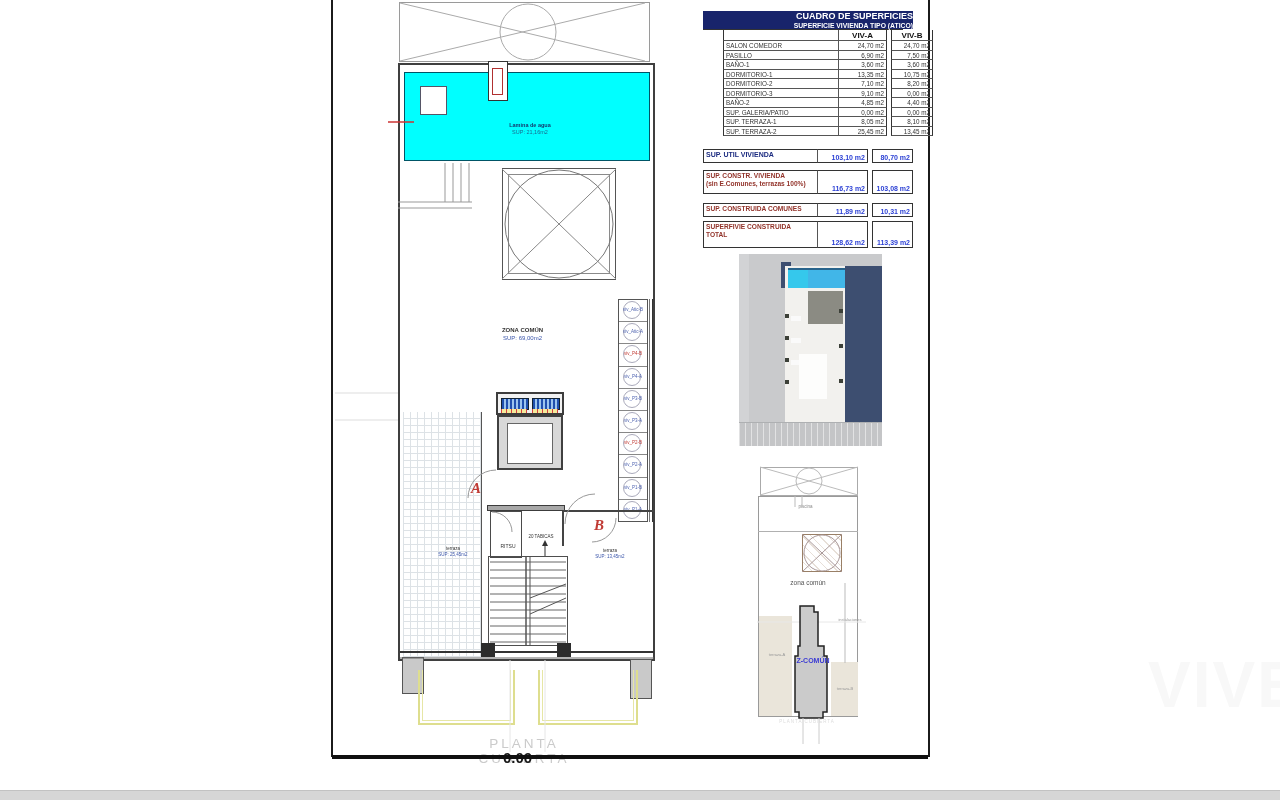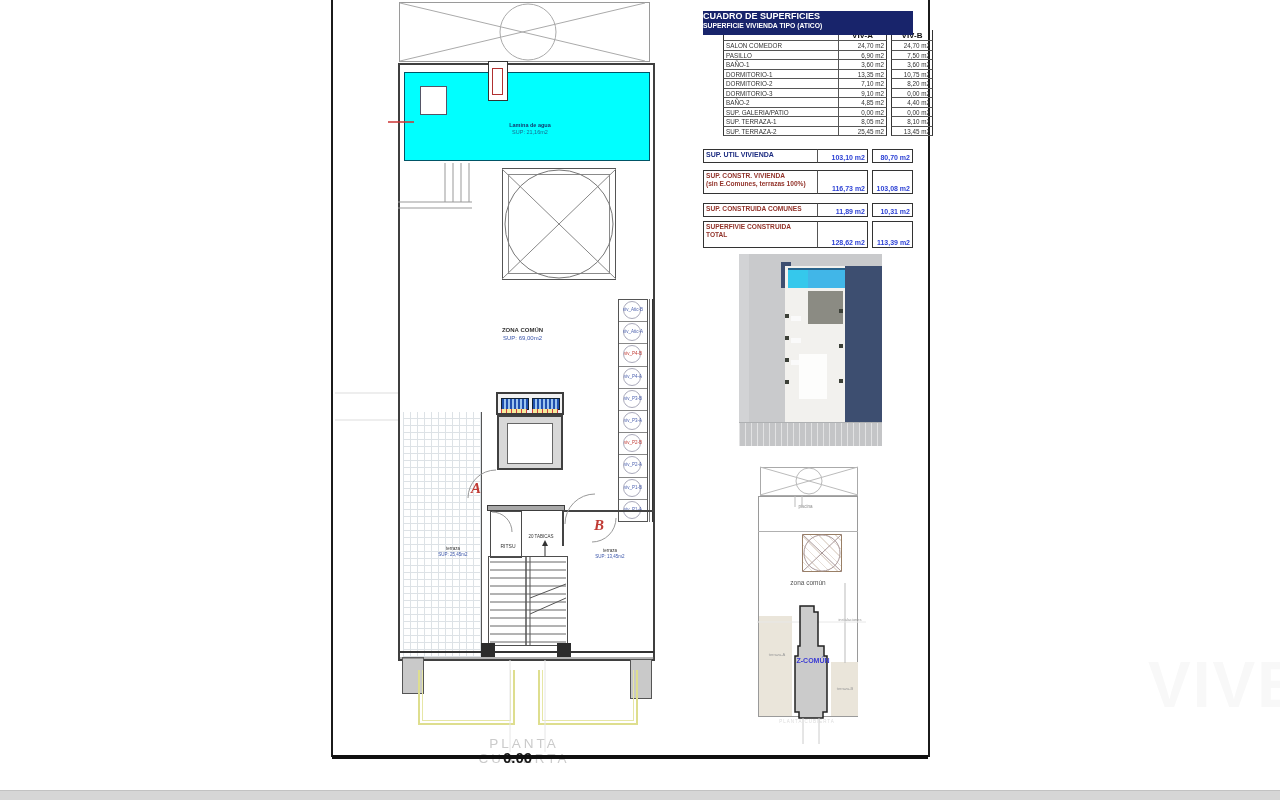--- a/index.html
+++ b/index.html
@@ -58,21 +58,21 @@
   .terr-lbl{width:60px;text-align:center;line-height:6px;z-index:3;}
   .terr-lbl .l1{font-size:4.5px;color:#333;}
   .terr-lbl .l2{font-size:4.5px;color:#3a55aa;}
   .gray-block{background:#c9c9c9;border:1px solid #555;box-sizing:border-box;}
   .rail{border-left:2px solid #dede8e;border-right:2px solid #dede8e;border-bottom:2px solid #dede8e;box-sizing:border-box;}
   .rail-in{border-left:1px solid #e6e6a6;border-right:1px solid #e6e6a6;border-bottom:1px solid #e6e6a6;box-sizing:border-box;}
   .wm-planta{left:448px;top:736px;width:152px;text-align:center;font-size:13.5px;letter-spacing:3px;color:#cbcbcb;z-index:2;}
   .elev-num{left:503px;top:749px;font-size:15px;font-weight:bold;color:#161616;z-index:29;}
 
   
-  .tbl-head{left:703px;top:11px;width:210px;height:24px;background:var(--header_bg);color:#fff;text-align:left;box-sizing:border-box;padding-top:1px;z-index:2;}
+  .tbl-head{left:703px;top:11px;width:210px;height:18px;background:var(--header_bg);color:#fff;text-align:right;box-sizing:border-box;padding-top:1px;z-index:2;}
   .tbl-head .t1{font-size:9px;font-weight:bold;line-height:9.5px;}
   .tbl-head .t2{font-size:6.8px;font-weight:bold;line-height:7.5px;}
   .tbl-grid{left:703px;top:29px;width:200px;display:grid;grid-template-columns:115px 49px 4px 42px;border-top:1.5px solid #333;box-sizing:border-box;padding-left:20px;}
   .tg-label{border-left:1.5px solid #333;border-bottom:1px solid #555;box-sizing:border-box;font-size:6.3px;color:#333;padding-left:2px;line-height:9.5px;height:9.5px;overflow:hidden;}
   .tg-a{border-left:1px solid #555;border-right:1.5px solid #333;border-bottom:1px solid #555;box-sizing:border-box;font-size:6.3px;color:#333;text-align:right;padding-right:2px;line-height:9.5px;height:9.5px;}
   .tg-gap{background:transparent;}
   .tg-b{border-left:1.5px solid #333;border-right:1.5px solid #333;border-bottom:1px solid #555;box-sizing:border-box;font-size:6.3px;color:#333;text-align:right;padding-right:2px;line-height:9.5px;height:9.5px;}
   .tg-hdr{font-weight:bold;font-size:8px;text-align:center;height:11px;line-height:11px;color:#111;padding:0;}
   .sumrow{display:grid;grid-template-columns:115px 50px 4px 41px;position:absolute;left:703px;width:210px;box-sizing:border-box;z-index:2;}
   .sm-label{border:1.5px solid #333;border-right:1px solid #555;box-sizing:border-box;padding:1px 0 0 2px;font-weight:bold;line-height:7.5px;}

